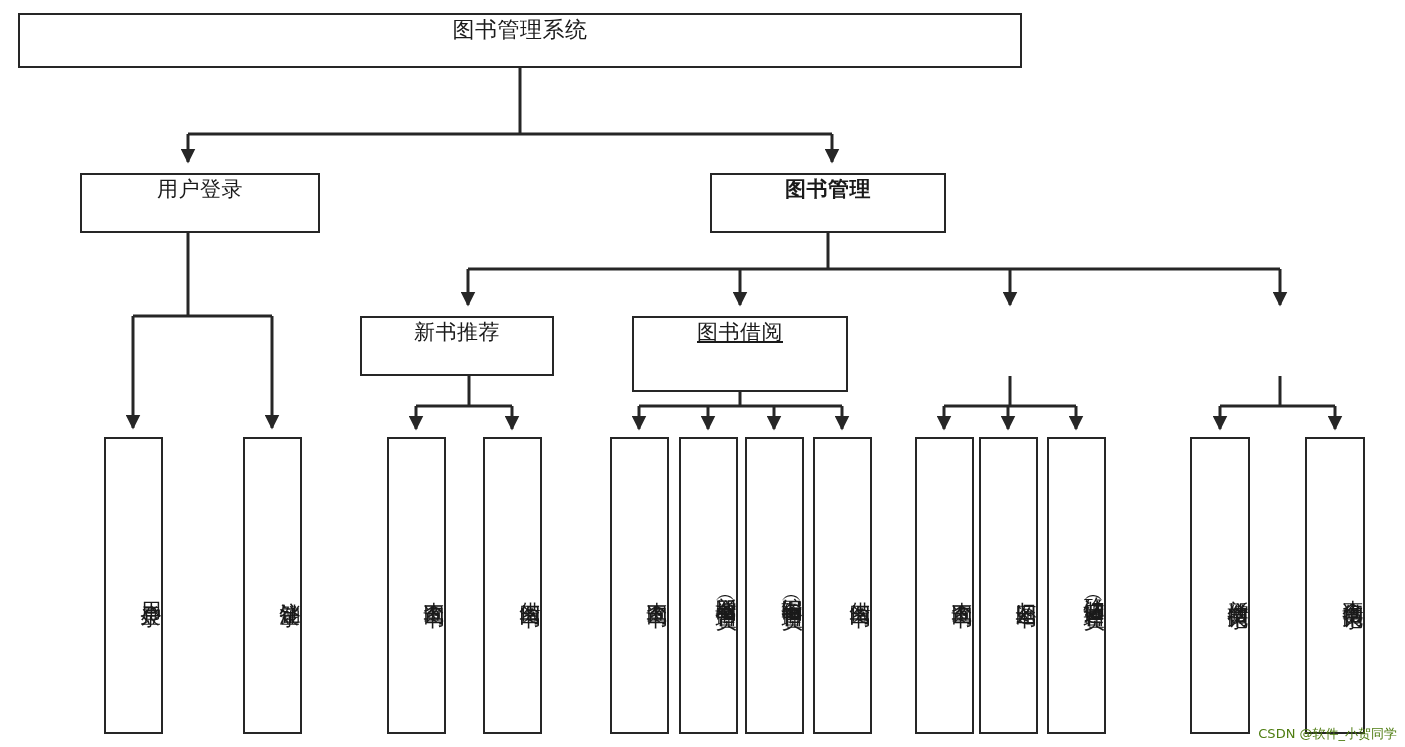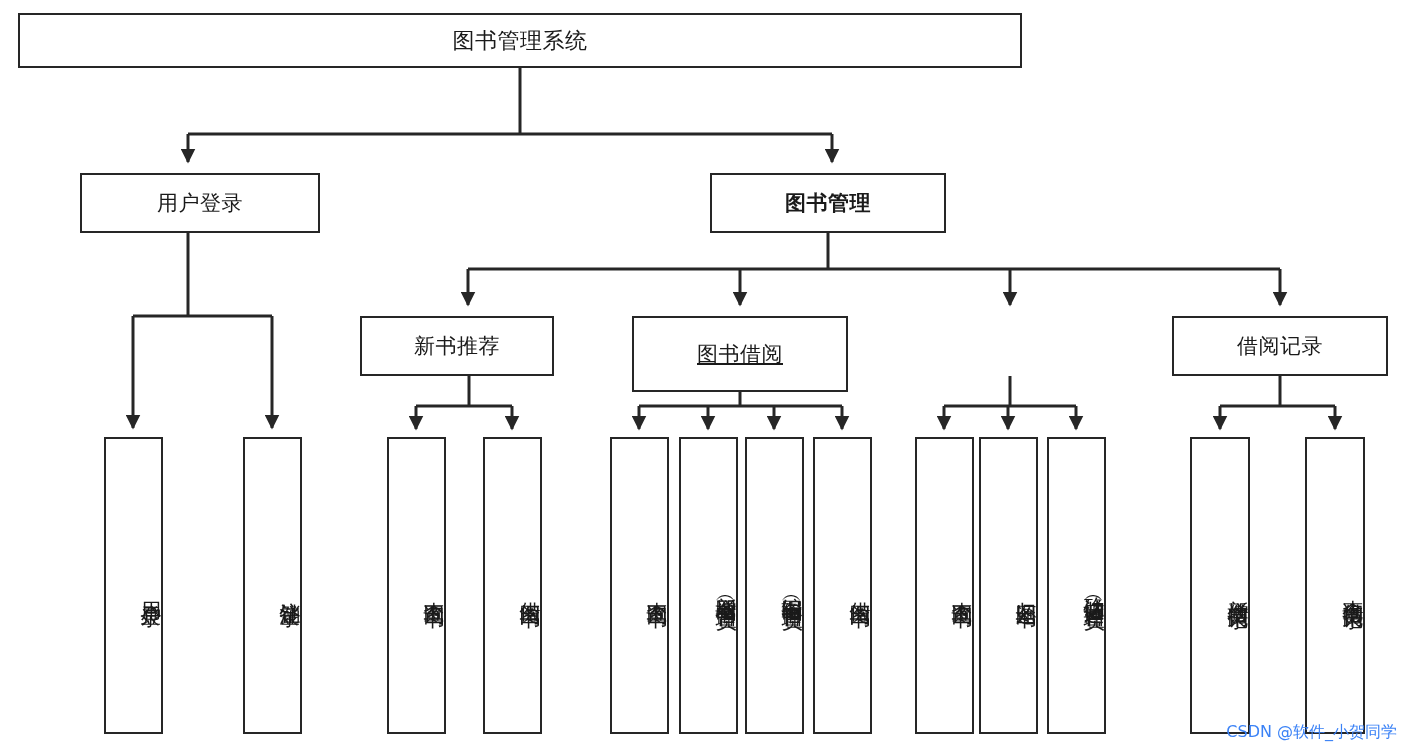--- a/index.html
+++ b/index.html
@@ -25,21 +25,21 @@
     width: 1405px;
     height: 747px;
     pointer-events: none;
   }
   .node {
     position: absolute;
     box-sizing: border-box;
     border: 2px solid #262626;
     background: #ffffff;
     display: flex;
-    align-items: center;
+    align-items: flex-start;
     justify-content: center;
     color: #1a1a1a;
     z-index: 2;
   }
   .node.horiz {
     font-size: 21px;
     letter-spacing: 0.5px;
   }
   .node.vert {
     writing-mode: vertical-rl;
@@ -56,22 +56,22 @@
     text-orientation: upright;
     display: block;
   }
   .node.root {
     font-size: 22px;
   }
   #watermark {
     position: absolute;
     right: 8px;
     bottom: 4px;
-    font-size: 16px;
-    color: #3b82f6;
+    font-size: 13px;
+    color: #4d7c0f;
     z-index: 5;
     white-space: nowrap;
     font-family: "DejaVu Sans", "Liberation Sans", sans-serif;
     margin-top: 32px;
   }
 </style>
 </head>
 <body>
 
 <div id="diagram-root">
@@ -141,23 +141,20 @@
 
   <div class="node horiz" style="left:360px; top:316px; width:194px; height:60px;">
     <span class="label">新书推荐</span>
   </div>
 
   <div class="node horiz" style="left:632px; top:316px; width:216px; height:76px;text-decoration:underline;">
     <span class="label">图书借阅</span>
   </div>
 
 
-  <div class="node horiz" style="left:1172px; top:316px; width:216px; height:60px;">
-    <span class="label">借阅记录</span>
-  </div>
 
   <div class="node vert" style="left:104px; top:437px; width:59px; height:297px;">
     <span class="label">用户登录</span>
   </div>
 
   <div class="node vert" style="left:243px; top:437px; width:59px; height:297px;">
     <span class="label">注销登录</span>
   </div>
 
   <div class="node vert" style="left:387px; top:437px; width:59px; height:297px;">

